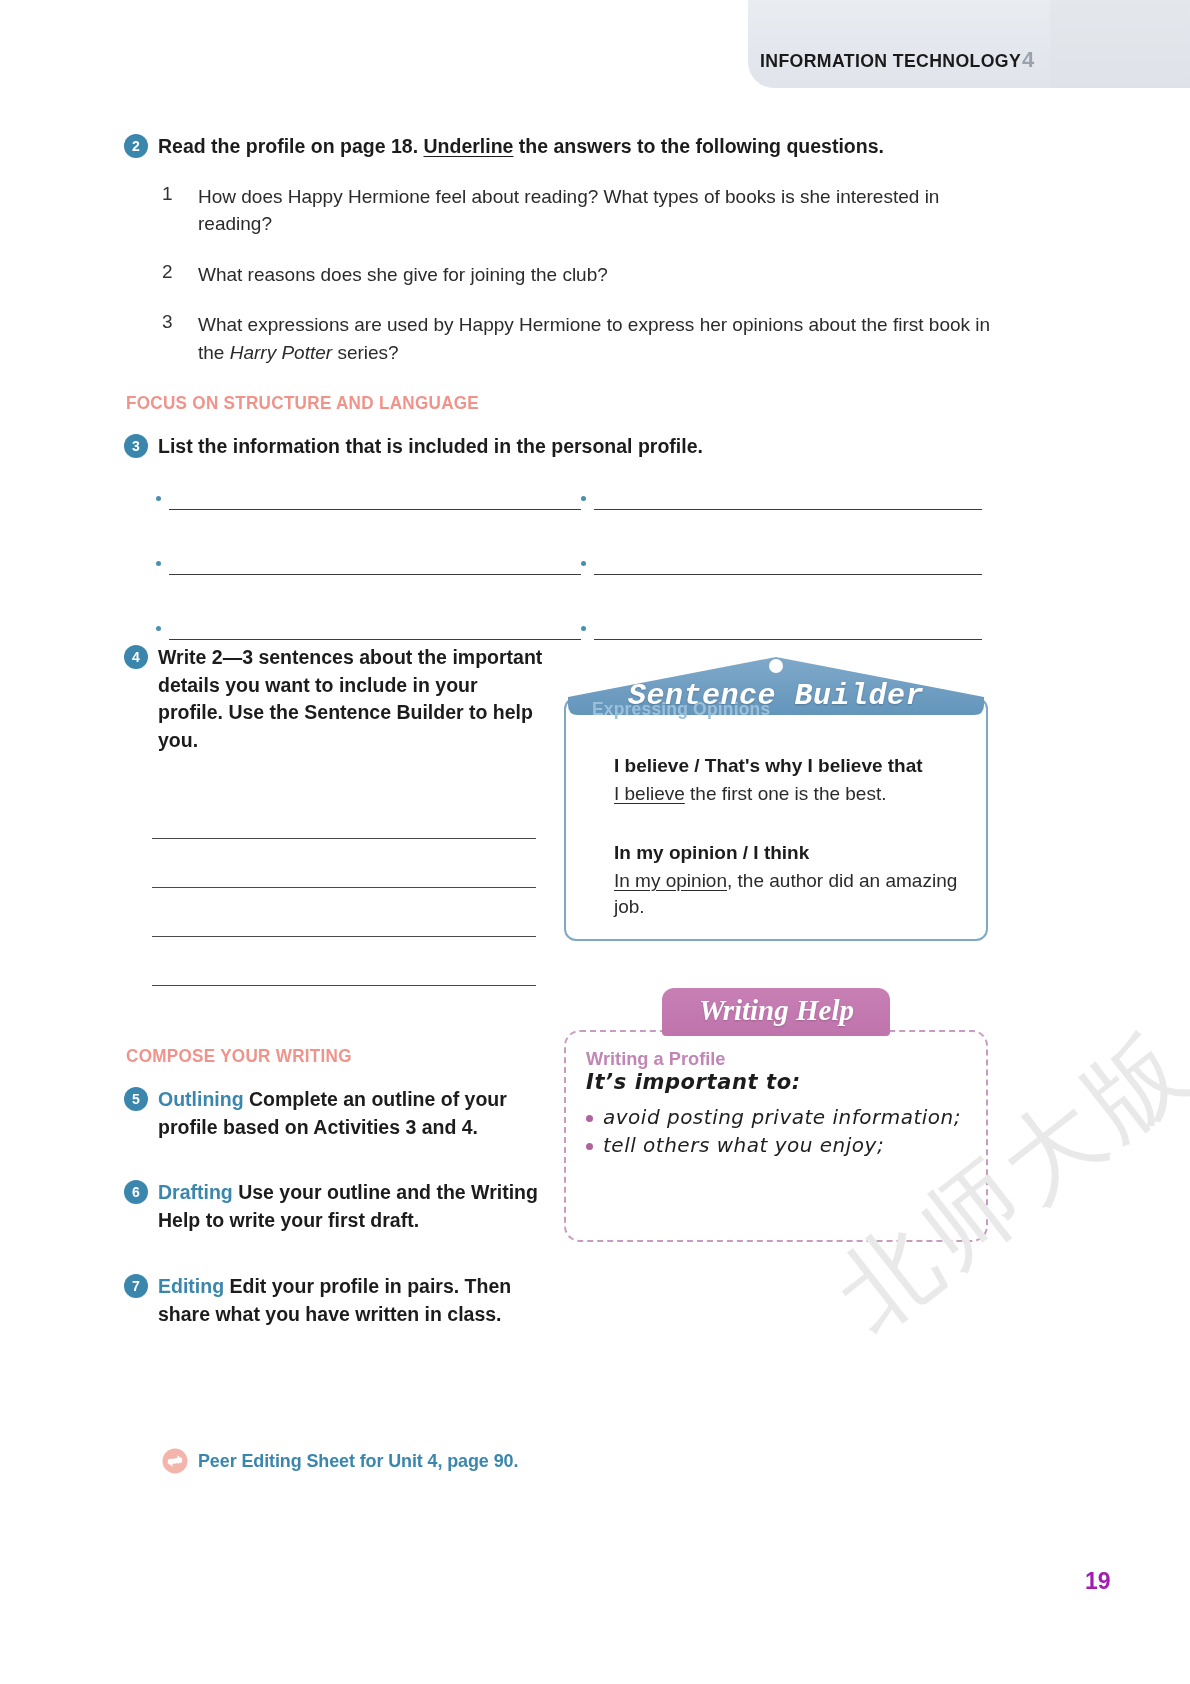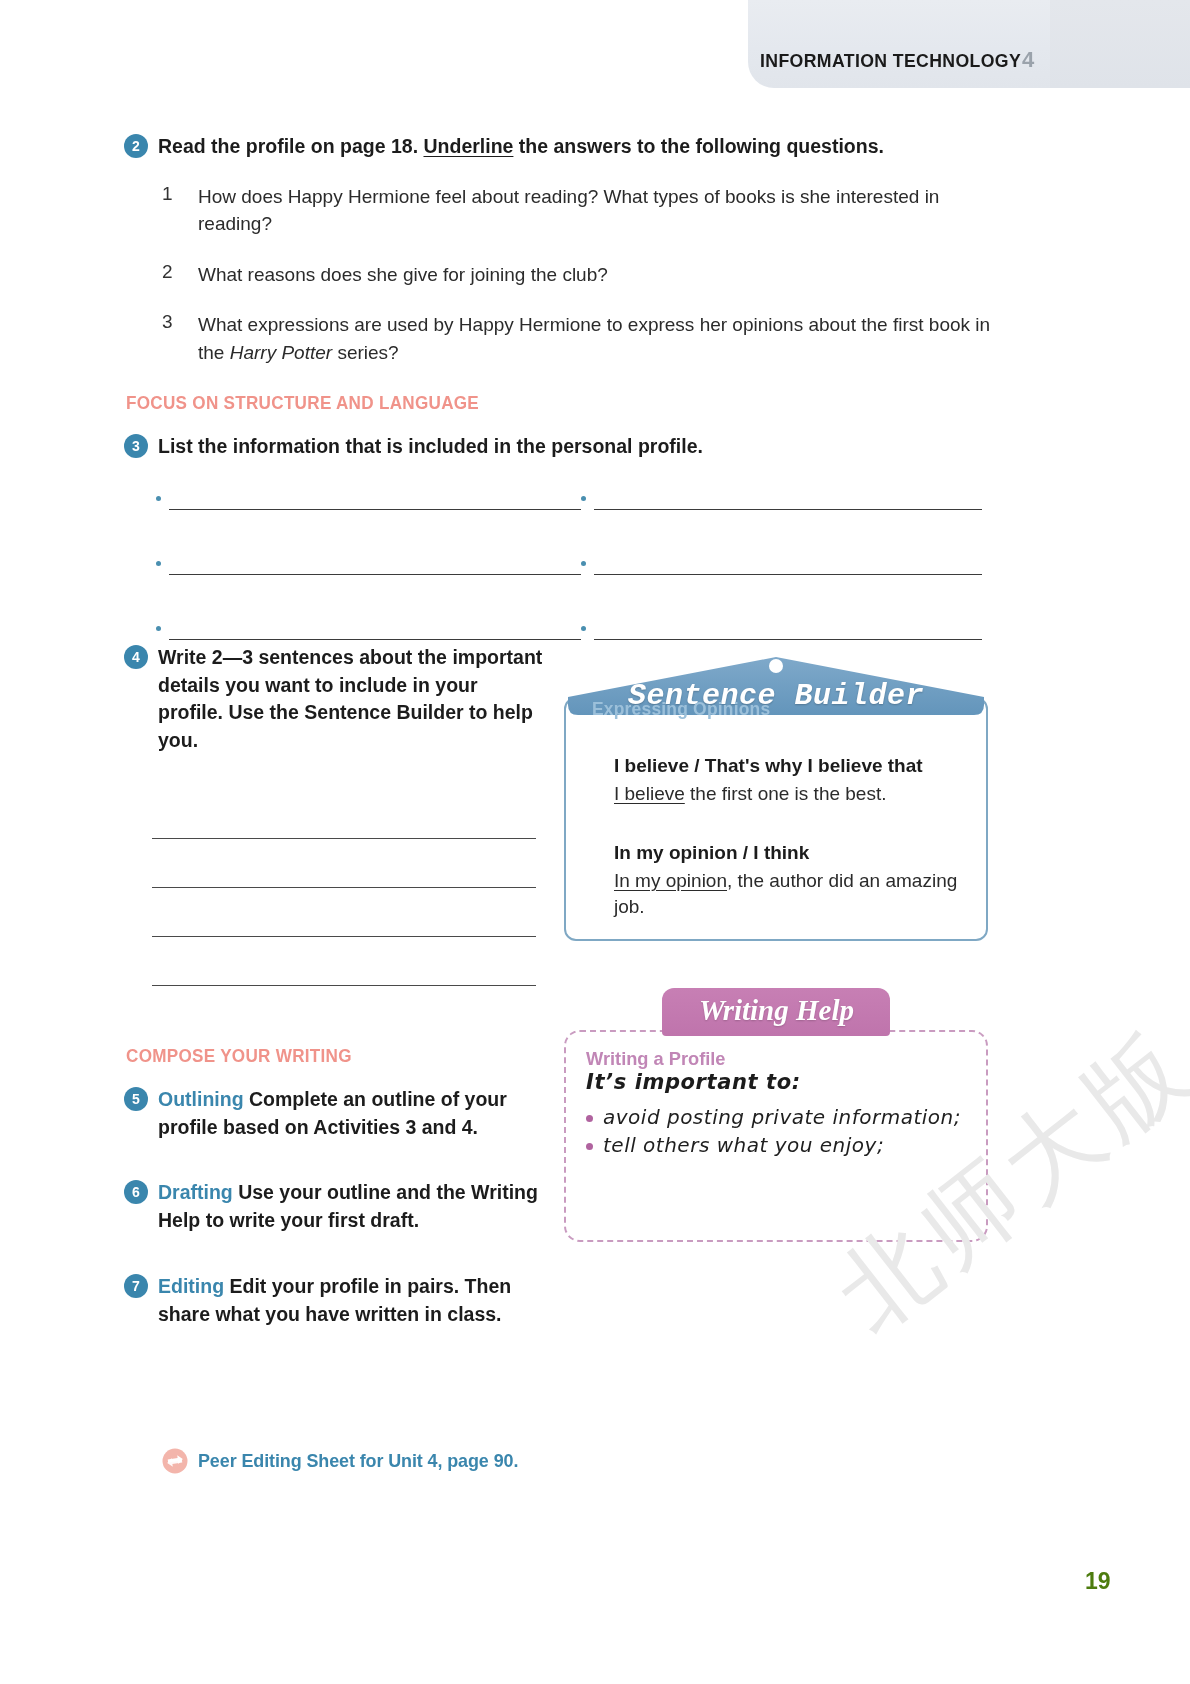--- a/index.html
+++ b/index.html
@@ -164,21 +164,21 @@
     font-family:"DejaVu Sans", sans-serif;
     transform:rotate(-38deg);
     transform-origin:left top;
     white-space:nowrap;
     letter-spacing:8px;
     pointer-events:none;
     user-select:none;
   }
   #page-number{
     position:absolute;left:1085px;top:1568px;
-    font-size:23px;font-weight:bold;color:#4d7c0f;
+    font-size:23px;font-weight:bold;color:#a21caf;
   }
 </style>
 </head>
 <body>
 
 <div id="header-band"></div>
 <div id="header-band-right"></div>
 <div id="header-title">INFORMATION TECHNOLOGY</div>
 <div id="header-unit">4</div>
 

